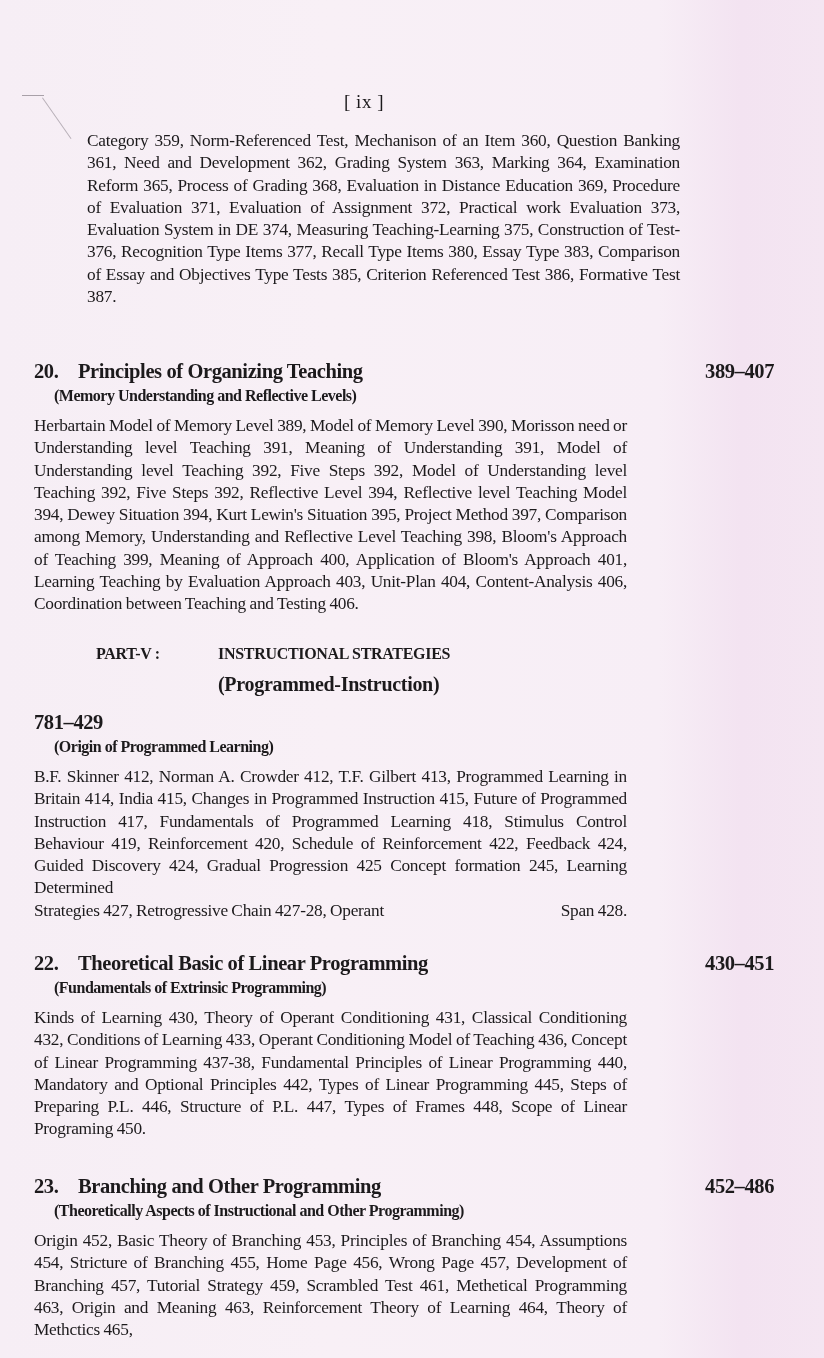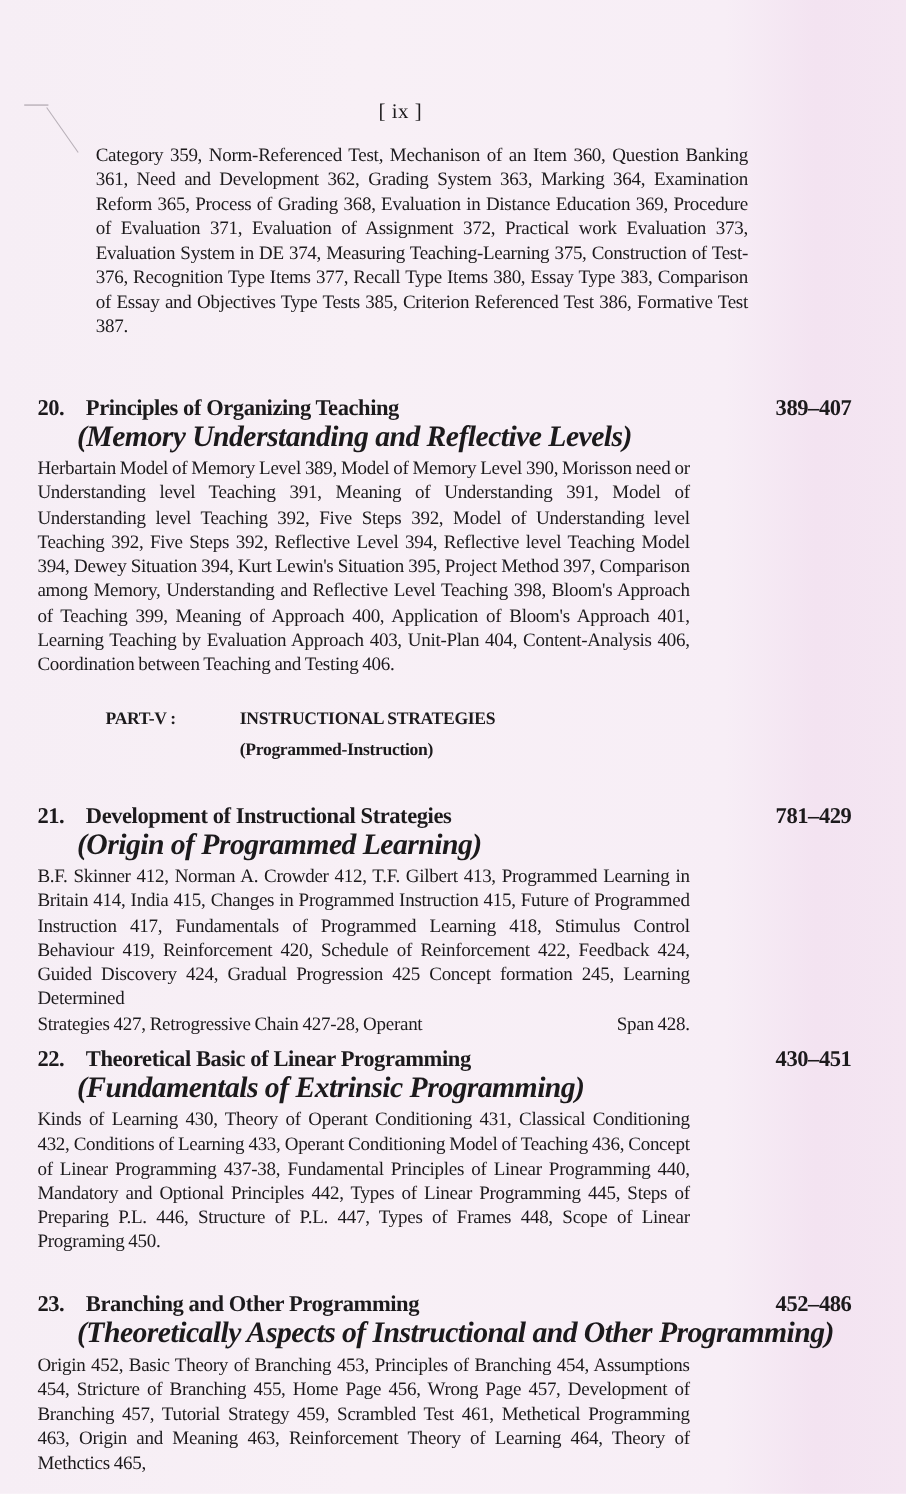--- a/index.html
+++ b/index.html
@@ -24,31 +24,31 @@
     .para {
       font-size: 17.3px; line-height: 22.3px; text-align: justify; text-align-last: left;
       margin: 0; letter-spacing: -0.25px; word-spacing: -0.5px;
     }
     .chapter { position: absolute; left: 34px; width: 740px; }
     .ch-head { display: flex; justify-content: space-between; align-items: baseline; }
     .ch-title { font-size: 20.5px; font-weight: bold; letter-spacing: -0.4px; }
     .ch-title .num { display: inline-block; width: 44px; margin-top: 20px; }
     .ch-pages { font-size: 20.5px; font-weight: bold; letter-spacing: -0.4px; }
     .ch-sub {
-      margin-left: 36px; font-size: 27px; font-weight: bold; font-style: italic;
+      margin-left: 20px; font-size: 16px; font-weight: bold; 
       line-height: 26px; letter-spacing: -0.5px;
     }
     .ch-body { width: 593px; margin-top: 6px; }
     .part {
       position: absolute; left: 96px; top: 645px; font-size: 16px; font-weight: bold;
       letter-spacing: -0.3px;
     }
     .part .lbl { display: inline-block; width: 122px; }
     .part-sub {
-      position: absolute; left: 218px; top: 673px; font-size: 16px; font-weight: bold;
+      position: absolute; left: 218px; top: 673px; font-size: 20px; font-weight: bold;
       letter-spacing: -0.3px;
     }
     .last-line { display: flex; justify-content: space-between; }
   </style>
 </head>
 <body>
 
 <div class="ghost-line"></div>
 <div class="ghost-diag"></div>
 
@@ -67,21 +67,20 @@
   <div class="ch-body">
     <p class="para">Herbartain Model of Memory Level 389, Model of Memory Level 390, Morisson need or Understanding level Teaching 391, Meaning of Understanding 391, Model of Understanding level Teaching 392, Five Steps 392, Model of Understanding level Teaching 392, Five Steps 392, Reflective Level 394, Reflective level Teaching Model 394, Dewey Situation 394, Kurt Lewin's Situation 395, Project Method 397, Comparison among Memory, Understanding and Reflective Level Teaching 398, Bloom's Approach of Teaching 399, Meaning of Approach 400, Application of Bloom's Approach 401, Learning Teaching by Evaluation Approach 403, Unit-Plan 404, Content-Analysis 406, Coordination between Teaching and Testing 406.</p>
   </div>
 </div>
 
 <div class="part"><span class="lbl">PART-V :</span><span>INSTRUCTIONAL STRATEGIES</span></div>
 <div class="part-sub">(Programmed-Instruction)</div>
 
 <div class="chapter" style="top:711px;">
   <div class="ch-head">
-    <div class="ch-title"><span class="num">21.</span><span>Development of Instructional Strategies</span></div>
     <div class="ch-pages">781–429</div>
   </div>
   <div class="ch-sub">(Origin of Programmed Learning)</div>
   <div class="ch-body">
     <p class="para">B.F. Skinner 412, Norman A. Crowder 412, T.F. Gilbert 413, Programmed Learning in Britain 414, India 415, Changes in Programmed Instruction 415, Future of Programmed Instruction 417, Fundamentals of Programmed Learning 418, Stimulus Control Behaviour 419, Reinforcement 420, Schedule of Reinforcement 422, Feedback 424, Guided Discovery 424, Gradual Progression 425 Concept formation 245, Learning Determined</p>
     <div class="para last-line">
       <span>Strategies 427, Retrogressive Chain 427-28, Operant</span>
       <span>Span 428.</span>
     </div>
   </div>

